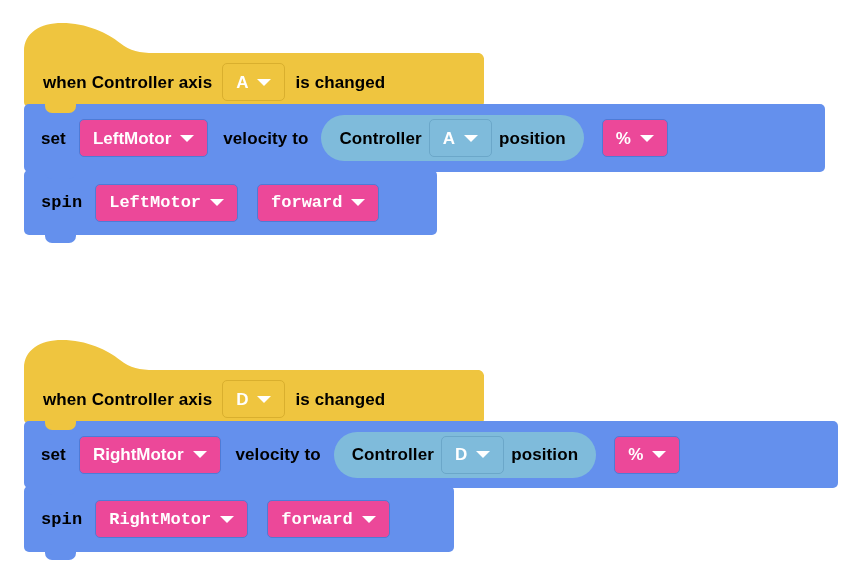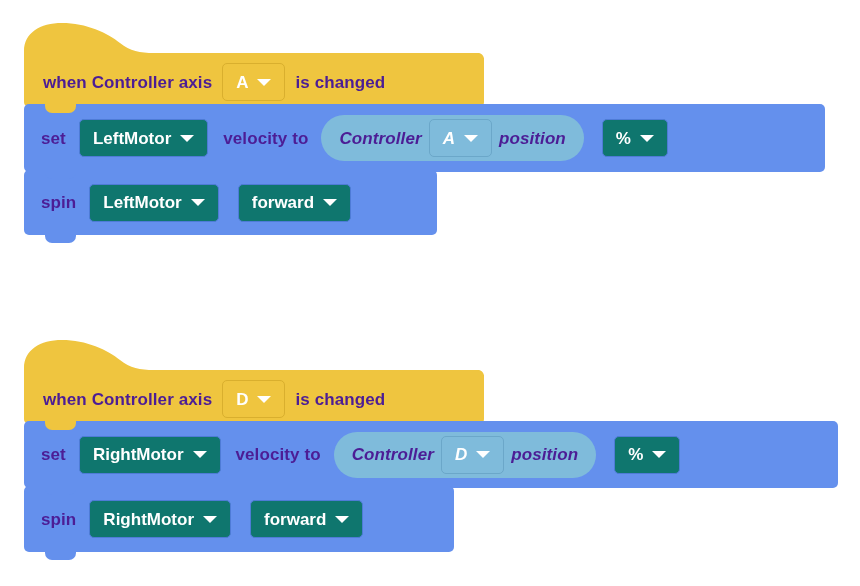--- a/index.html
+++ b/index.html
@@ -9,21 +9,21 @@
     font-family:"Liberation Sans", sans-serif;
     overflow:hidden;
     position:relative;
   }
   #canvas{position:absolute;inset:0;}
 
   .script{position:absolute;}
 
   
   .lbl{
-    color:#4c1d95;
+    color:#000000;
     font-weight:bold;
     font-size:17px;
     line-height:1;
     white-space:nowrap;
     letter-spacing:.1px;
   }
 
   
   .hat{position:relative;}
   .hat .hat-top{
@@ -55,21 +55,21 @@
     position:relative;
     height:58px;
     background:var(--blue);
     border-radius:5px;
     display:flex;
     align-items:center;
     padding:8px 14px;
     box-sizing:border-box;
     margin-top:-2px;
   }
-  .stack.last{margin-bottom:10px;}
+  .stack.last{margin-bottom:10px;font-family:Liberation Mono, monospace;}
   .stack .nub{
     position:absolute;
     left:21px;bottom:-8px;
     width:31px;height:9px;
     background:var(--blue);
     border-radius:0 0 7px 7px;
   }
   
   .stack .notch{
     position:absolute;
@@ -88,21 +88,21 @@
     justify-content:center;
     gap:9px;
     height:38px;
     padding:0 13px;
     border-radius:5px;
     box-sizing:border-box;
     margin:0 7px;
     white-space:nowrap;
   }
   .dd-y{background:#EFC53F;border:1px solid #D9AF2E;}
-  .dd-b{background:#0f766e;border:1px solid #4E7BD6;}
+  .dd-b{background:#ec4899;border:1px solid #4E7BD6;}
   .dd-t{background:#7FBBDB;border:1px solid #6BA7C9;}
   .dd .ddtext{color:#fff;font-weight:bold;font-size:17px;line-height:1;}
   .caret{
     width:0;height:0;
     border-left:7px solid transparent;
     border-right:7px solid transparent;
     border-top:7px solid #ffffff;
     flex:none;
   }
 
@@ -110,21 +110,20 @@
   .reporter{
     display:inline-flex;
     align-items:center;
     height:46px;
     background:var(--teal);
     border-radius:23px;
     padding:0 18px;
     margin:0 6px;
     box-sizing:border-box;
     white-space:nowrap;
-    font-style:italic;
   }
   .reporter .lbl{font-size:17px;}
   .txt{padding:0 3px;}
 </style>
 </head>
 <body>
 
 <div id="canvas">
 
   <div class="script" style="left:24px; top:23px; --yellow:#EFC53F; --blue:#6490ED; --teal:#7FBBDB;">

